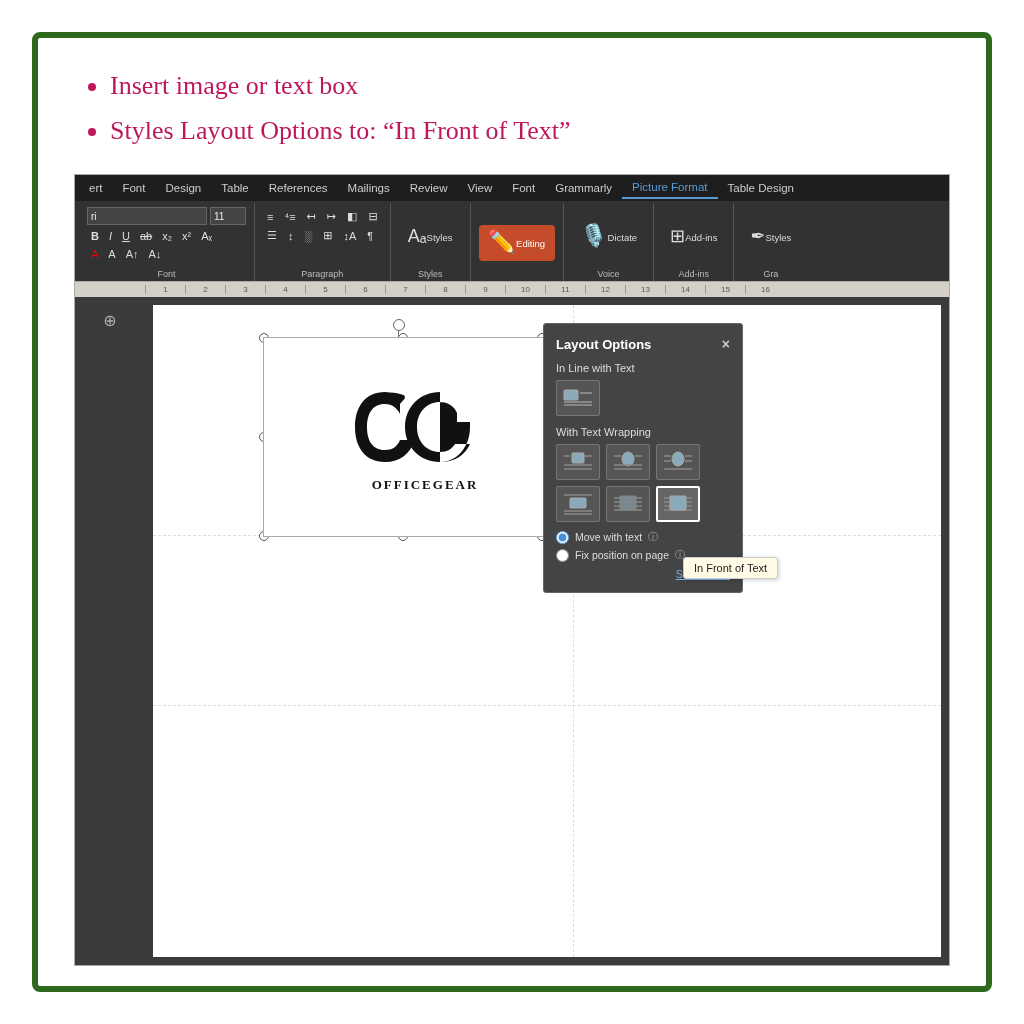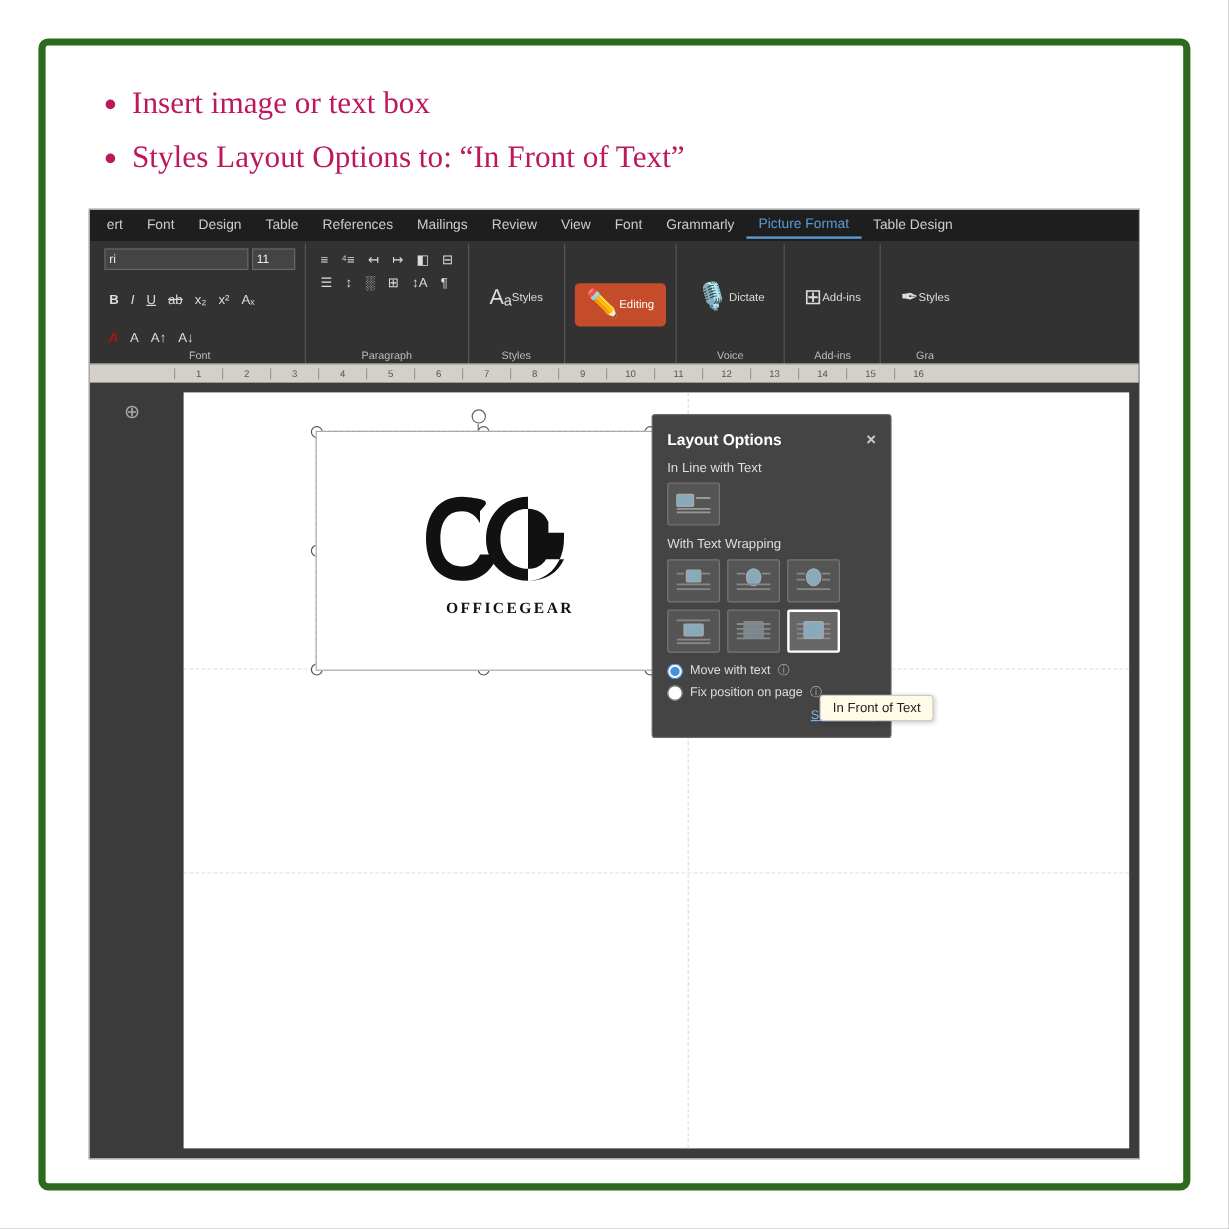--- a/index.html
+++ b/index.html
@@ -407,21 +407,21 @@
       <span class="ribbon-tab">View</span>
       <span class="ribbon-tab">Font</span>
       <span class="ribbon-tab">Grammarly</span>
       <span class="ribbon-tab active">Picture Format</span>
       <span class="ribbon-tab">Table Design</span>
     </div>
 
     <div class="ribbon-body">
 
       <div class="ribbon-group">
-        <div class="ribbon-group-content" style="flex-direction:column; align-items:flex-start; gap:16px;">
+        <div class="ribbon-group-content" style="flex-direction:column; align-items:flex-start; gap:2px;">
           <div class="font-row">
             <input class="font-box font-name-box" type="text" value="ri" style="">
             <input class="font-box font-size-box" type="text" value="11" style="">
           </div>
           <div class="format-row">
             <button class="fmt-btn bold">B</button>
             <button class="fmt-btn italic">I</button>
             <button class="fmt-btn underline">U</button>
             <button class="fmt-btn" style="text-decoration:line-through">ab</button>
             <button class="fmt-btn">x₂</button>

